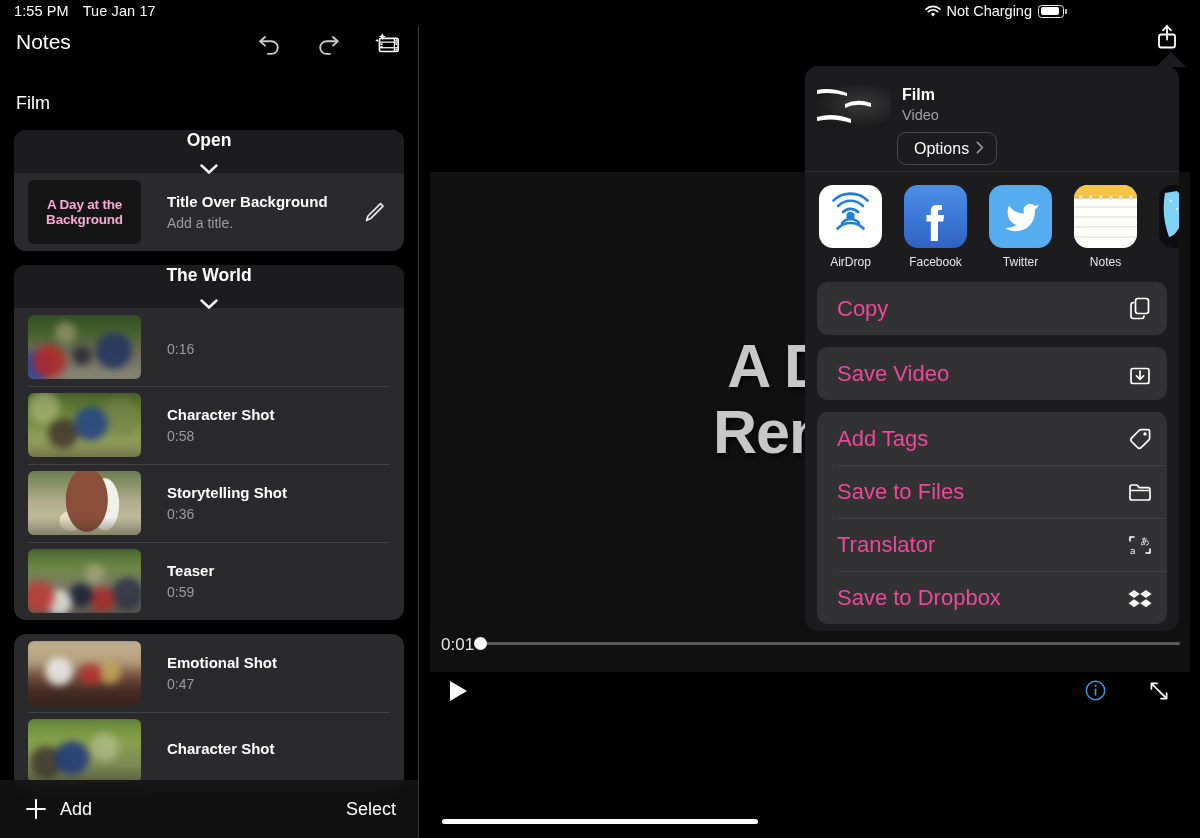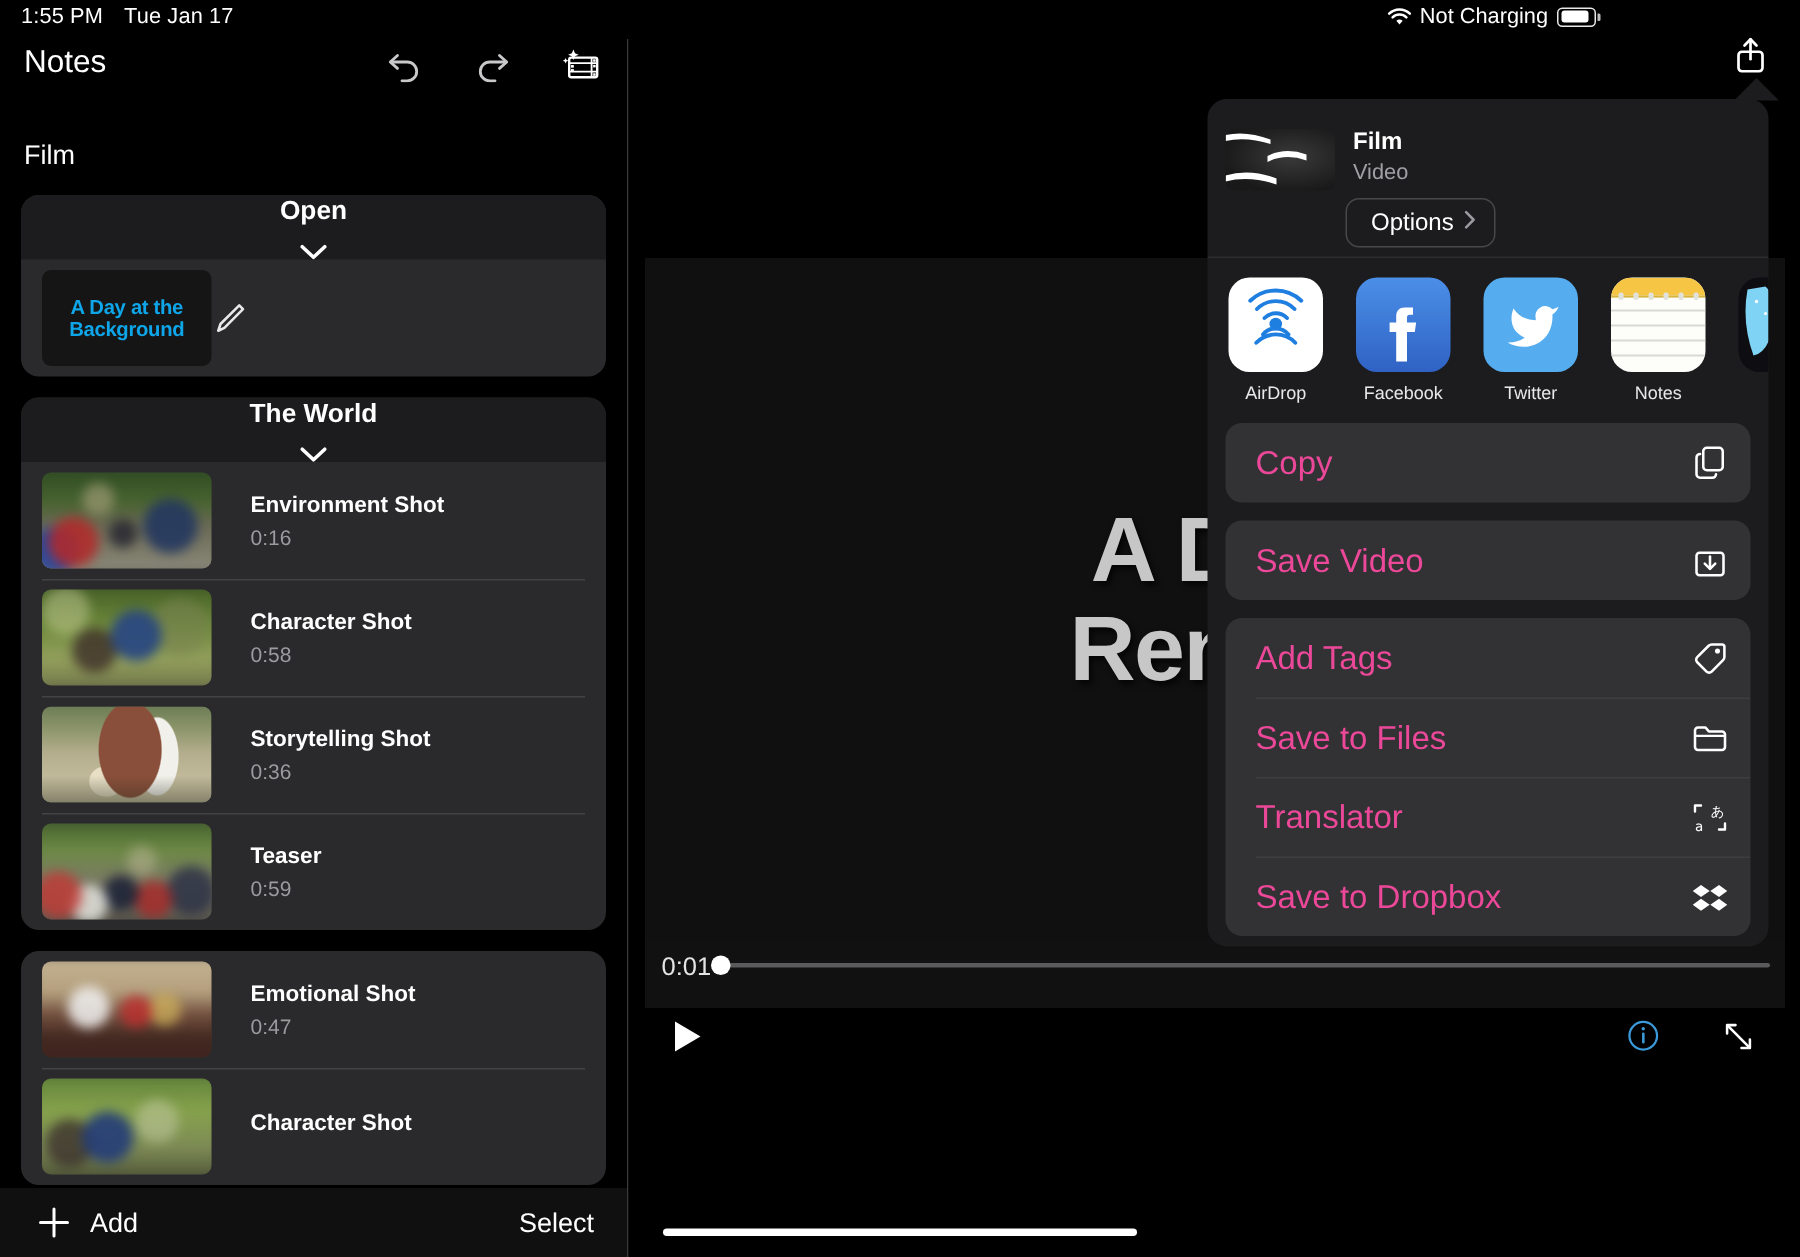--- a/index.html
+++ b/index.html
@@ -46,29 +46,29 @@
   .row { display:flex; align-items:center; height:78px; padding:0 16px 0 14px; position:relative; }
   .row + .row::before { content:""; position:absolute; left:14px; right:14px; top:0; height:1px; background:#424244; }
   .thumb { width:113px; height:64px; border-radius:6px; overflow:hidden; flex:0 0 auto; position:relative; background:#333; }
   .row-text { margin-left:26px; flex:1 1 auto; }
   .row-title { font-size:15px; font-weight:bold; color:#fff; line-height:1.25; }
   .row-sub { font-size:14px; color:#9b9b9f; margin-top:4px; }
   .pencil { width:26px; height:26px; flex:0 0 auto; }
 
   
   .titlecard { background:#151515; display:flex; flex-direction:column; align-items:center;
-               justify-content:center; color:#0ea5e9; font-weight:bold; font-size:13.5px;
+               justify-content:center; color:#f9a8d4; font-weight:bold; font-size:13.5px;
                line-height:1.12; text-align:center; letter-spacing:-.2px; }
 
   
   .ph { position:absolute; inset:0; filter:blur(3.2px); transform:scale(1.12); }
   .ph2 { position:absolute; inset:0; }
 
   
-  .bottom-bar { position:absolute; left:0; bottom:0; width:418px; height:46px;
+  .bottom-bar { position:absolute; left:0; bottom:0; width:418px; height:58px;
                 background:rgba(20,20,21,.82); backdrop-filter:blur(14px);
                 display:flex; align-items:center; justify-content:space-between;
                 padding:0 22px 0 26px; }
   .add-btn { display:flex; align-items:center; gap:14px; font-size:18px; color:#fff; }
   .plus { width:20px; height:20px; position:relative; }
   .plus::before,.plus::after { content:""; position:absolute; background:#fff; border-radius:1px; }
   .plus::before { left:0; right:0; top:9px; height:2px; }
   .plus::after { top:0; bottom:0; left:9px; width:2px; }
   .select-btn { font-size:18px; color:#fff; }
 
@@ -196,20 +196,24 @@
             <svg width="20" height="12" viewBox="0 0 20 12">
                 <path d="M2.5 2.5 L10 9.5 L17.5 2.5" stroke="#fff" stroke-width="2.4" fill="none" stroke-linecap="round" stroke-linejoin="round"></path>
               </svg>
           </span>
         </div>
         <div class="row">
           <div class="thumb titlecard">
             <span>A Day at the</span>
             <span>Background</span>
           </div>
+          <div class="row-text">
+            <div class="row-title">Title Over Background</div>
+            <div class="row-sub">Add a title.</div>
+          </div>
           <span class="pencil">
             <svg width="26" height="26" viewBox="0 0 26 26">
               <path d="M4.5 21.5 L6 17 L18.5 4.6 L21 7.1 L8.6 19.6 Z" stroke="#e9e9ea" stroke-width="1.7" fill="none" stroke-linejoin="round"></path>
             </svg>
           </span>
         </div>
       </div>
 
       <div class="card">
         <div class="card-head">
@@ -226,21 +230,20 @@
             <span class="ph" style="background:
               linear-gradient(to bottom,#2d4a22 0%,#47632f 32%,#6b6a55 55%,#8d8b7c 100%);"></span>
             <span class="ph" style="background:
               radial-gradient(circle at 22% 70%,rgba(180,40,40,.85) 0 14%,transparent 16%),
               radial-gradient(circle at 12% 78%,rgba(30,60,160,.8) 0 12%,transparent 14%),
               radial-gradient(circle at 48% 62%,rgba(40,40,50,.85) 0 11%,transparent 13%),
               radial-gradient(circle at 73% 55%,rgba(35,55,95,.9) 0 17%,transparent 19%),
               radial-gradient(circle at 35% 30%,rgba(190,175,140,.5) 0 10%,transparent 12%);"></span>
           </div>
           <div class="row-text">
-            <div class="row-title">Environment Shot</div>
             <div class="row-sub">0:16</div>
           </div>
         </div>
 
         <div class="row">
           <div class="thumb">
             <span class="ph" style="background:
               linear-gradient(to bottom,#415c24 0%,#6f8a3c 40%,#93a05c 70%,#6d7148 100%);"></span>
             <span class="ph" style="background:
               radial-gradient(circle at 55% 48%,rgba(40,70,130,.92) 0 20%,transparent 23%),

